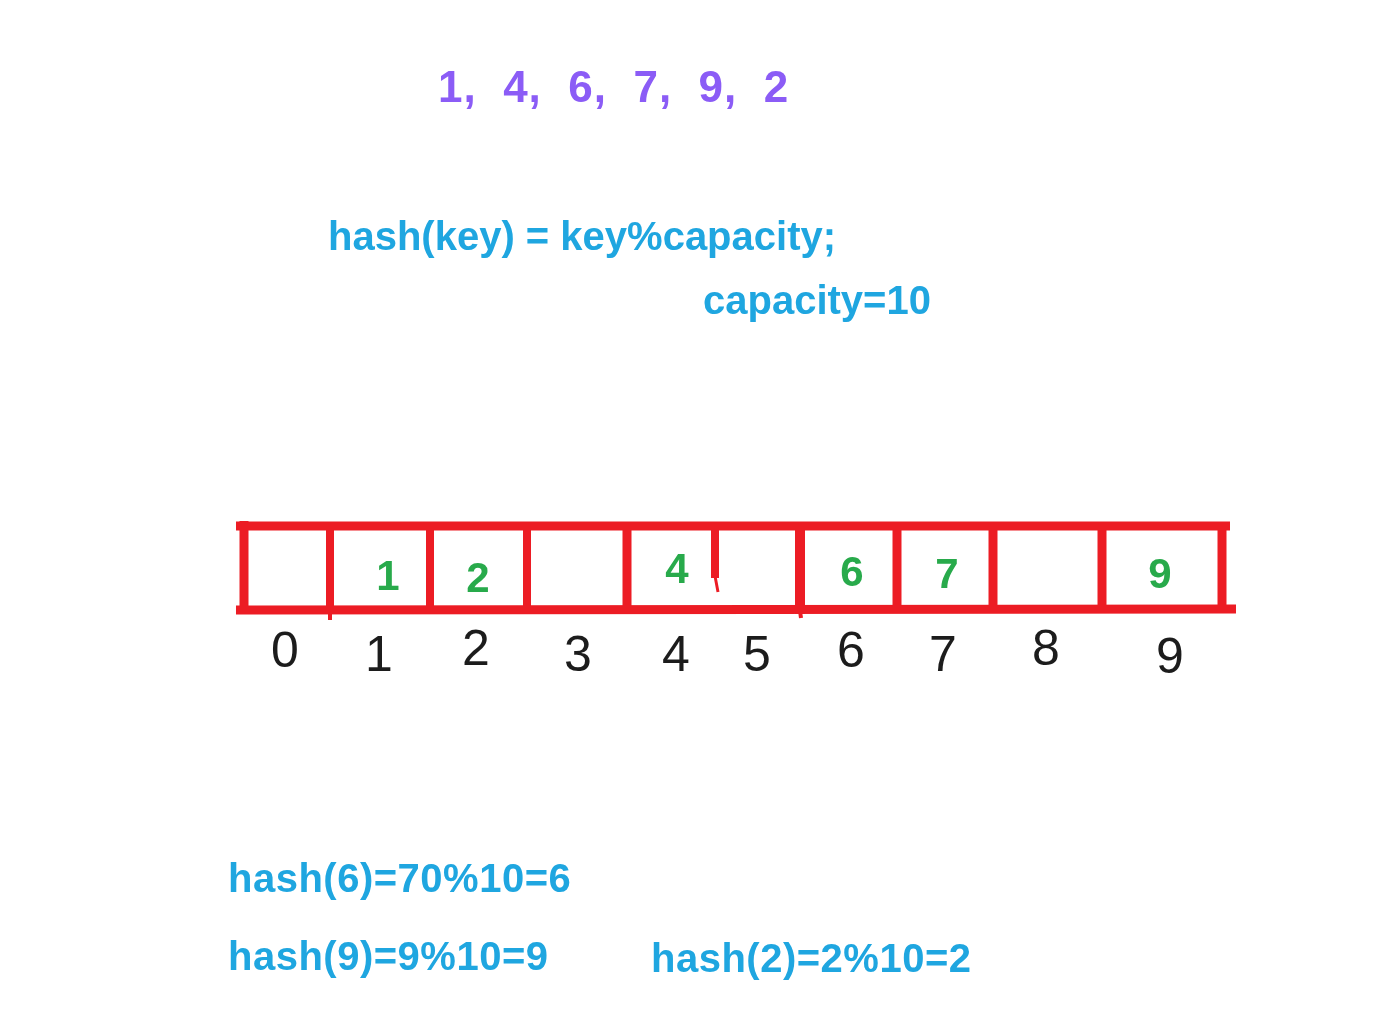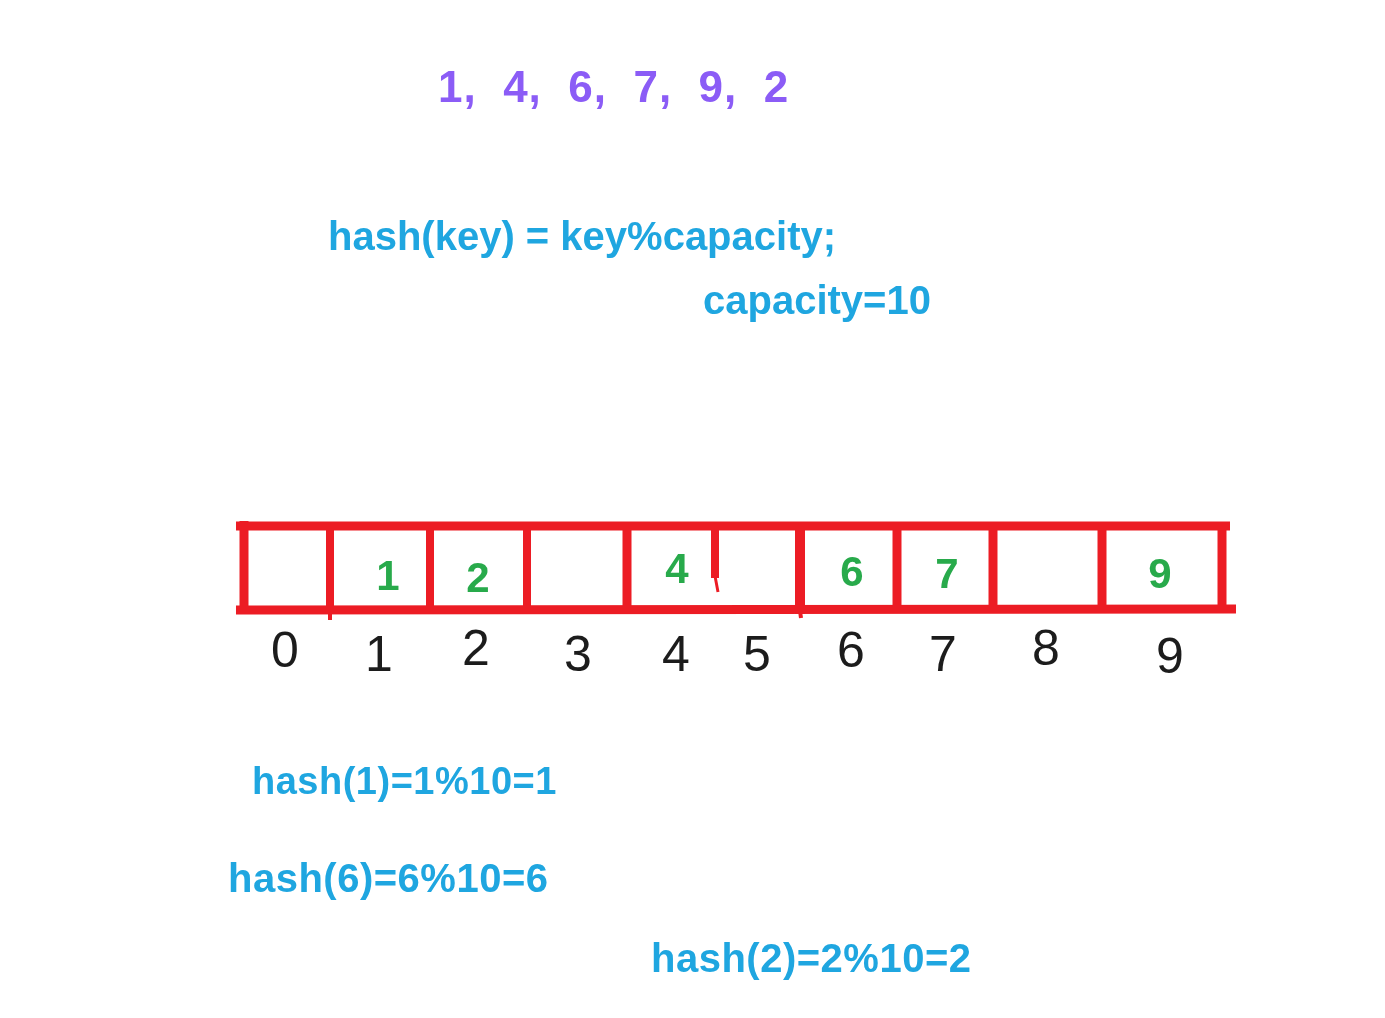--- a/index.html
+++ b/index.html
@@ -113,17 +113,17 @@
   <div class="abs cell-index" style="left:344px;  top:628px;">1</div>
   <div class="abs cell-index" style="left:441px;  top:622px;">2</div>
   <div class="abs cell-index" style="left:543px;  top:628px;">3</div>
   <div class="abs cell-index" style="left:641px;  top:628px;">4</div>
   <div class="abs cell-index" style="left:722px;  top:628px;">5</div>
   <div class="abs cell-index" style="left:816px;  top:624px;">6</div>
   <div class="abs cell-index" style="left:908px;  top:628px;">7</div>
   <div class="abs cell-index" style="left:1011px; top:622px;">8</div>
   <div class="abs cell-index" style="left:1135px; top:630px;">9</div>
 
-  <div class="abs computation light" style="left:252px; top:760px;">hash(1)=1%10=1</div>
-  <div class="abs computation" style="left:228px; top:856px;">hash(6)=6%10=6</div>
+  <div class="abs computation" style="left:228px; top:856px;">hash(6)=70%10=6</div>
+  <div class="abs computation" style="left:228px; top:934px;">hash(9)=9%10=9</div>
   <div class="abs computation" style="left:651px; top:936px;">hash(2)=2%10=2</div>
 
 </div>
 
 </body></html>

